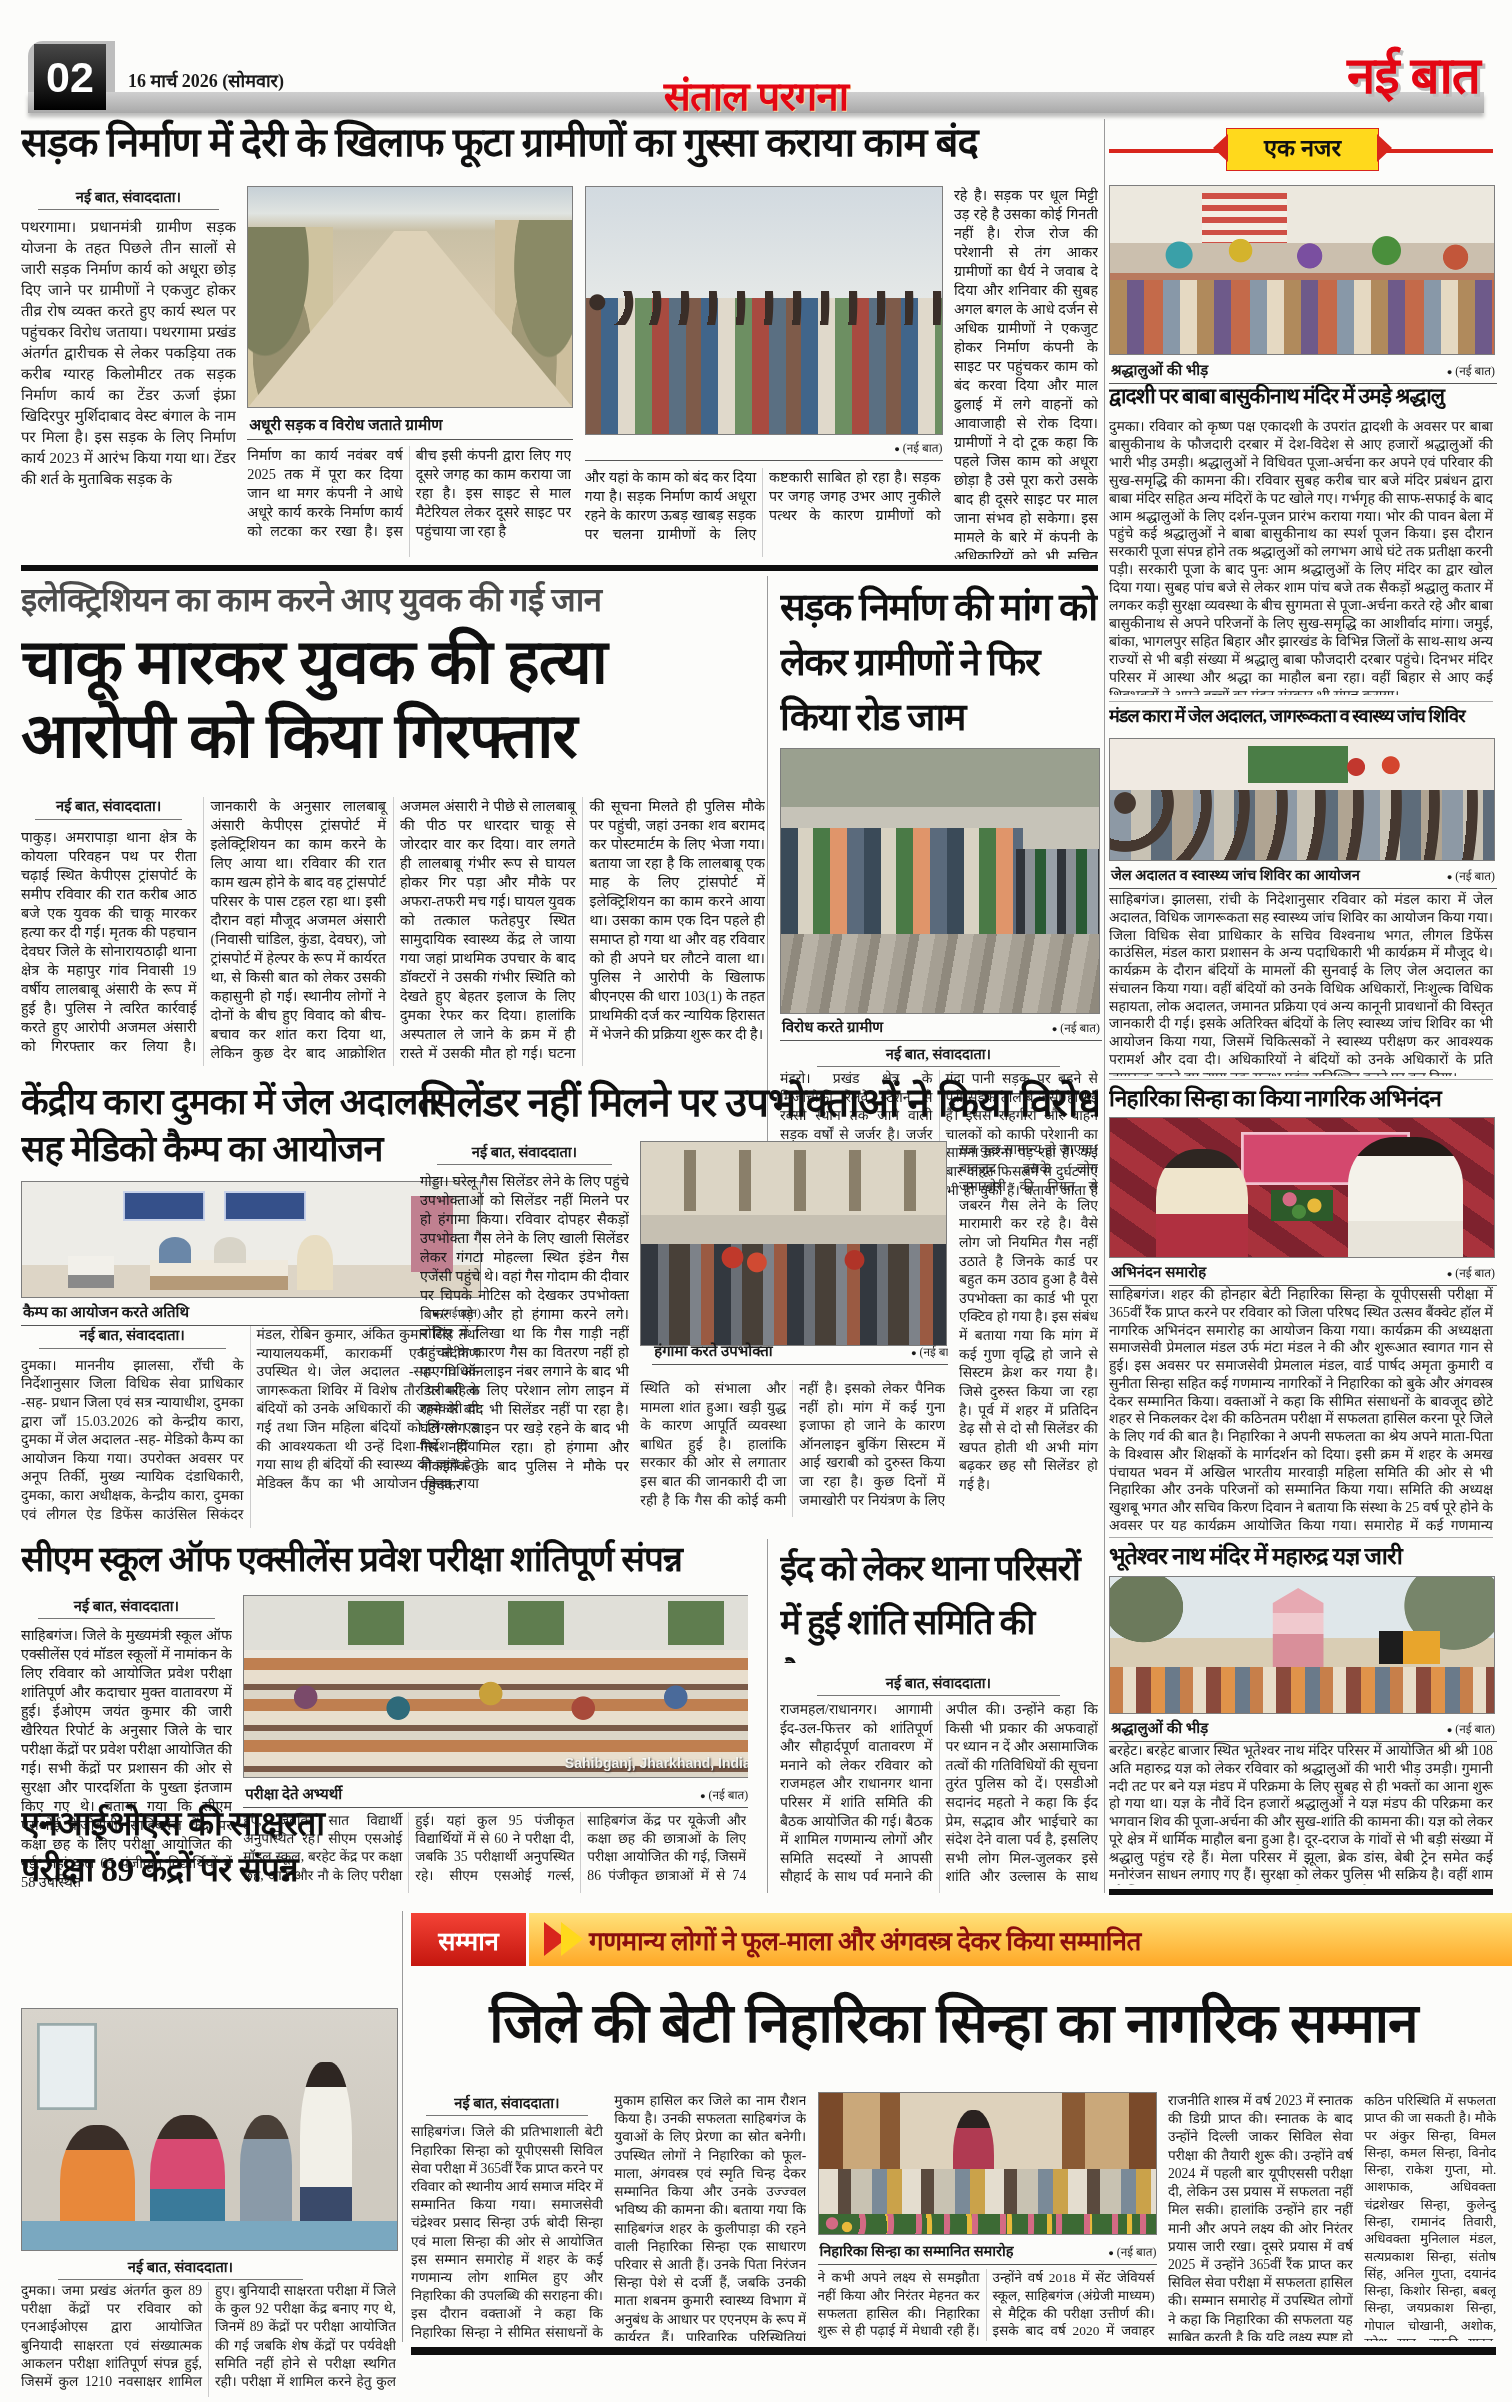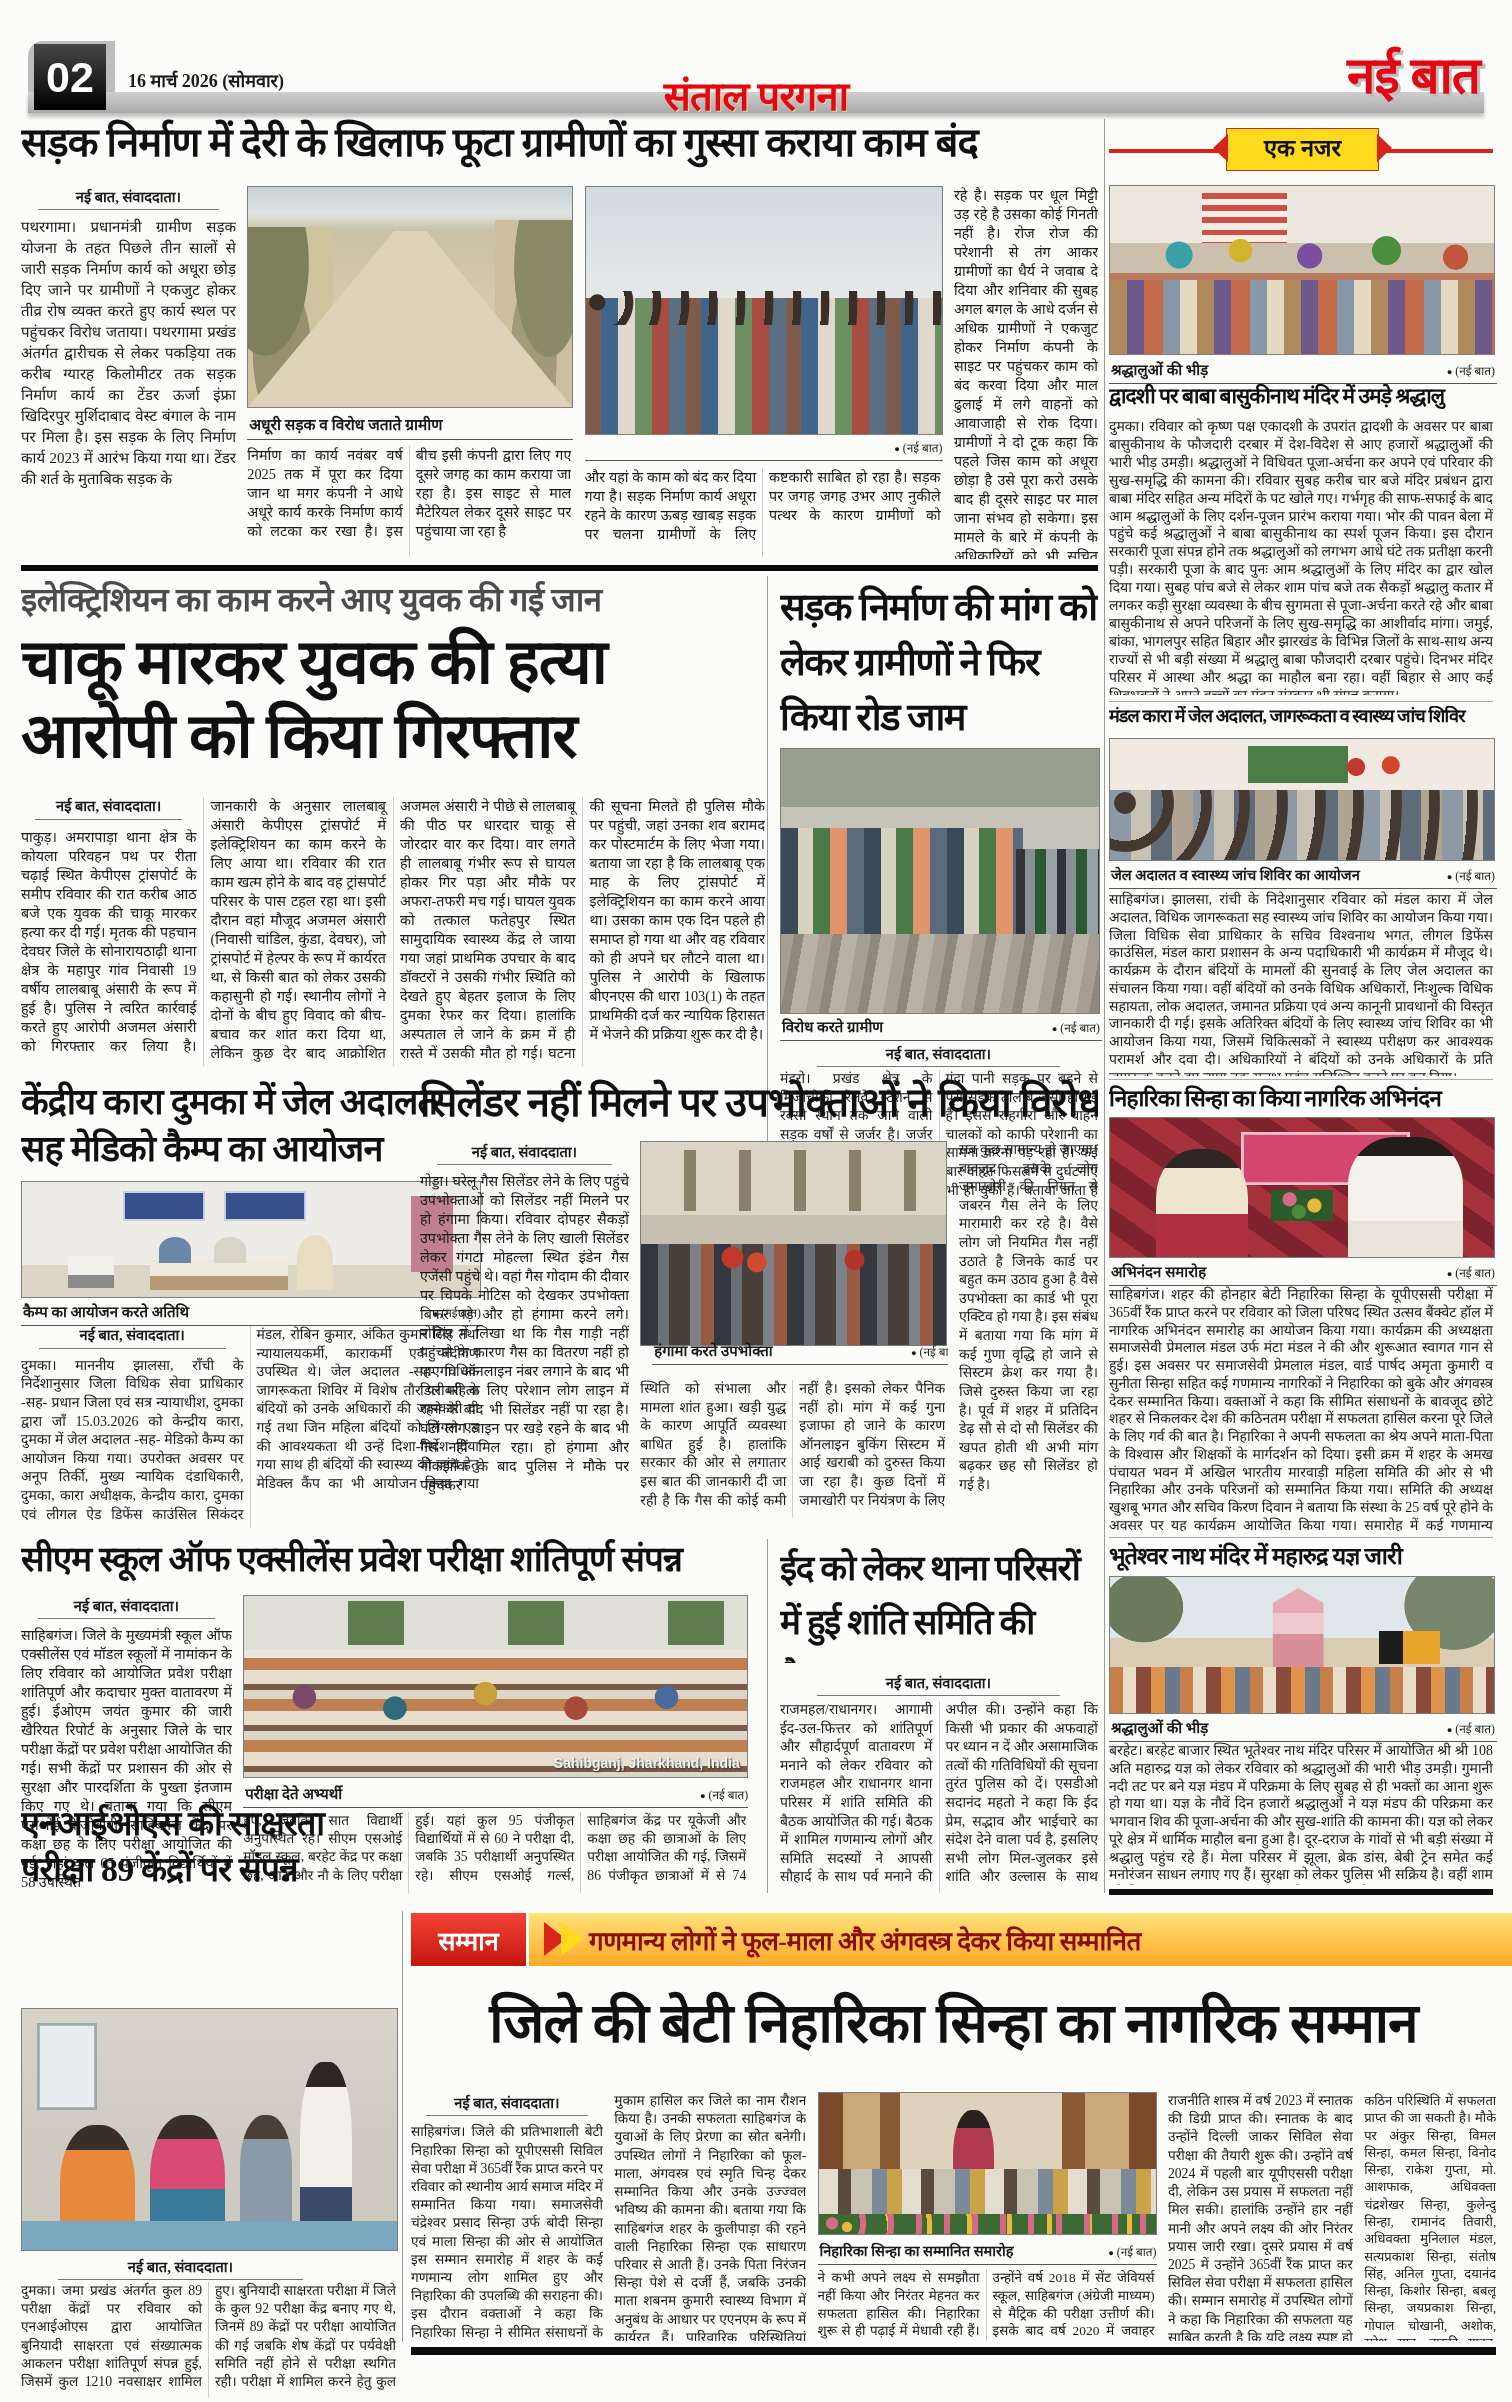--- a/index.html
+++ b/index.html
@@ -356,21 +356,21 @@
     <div class="bt-s clip" style="font-size:14px;">सब कुछ सामान्य हो जाएगा। बावजूद इसके लोग जमाखोरी की नियत से जबरन गैस लेने के लिए मारामारी कर रहे है। वैसे लोग जो नियमित गैस नहीं उठाते है जिनके कार्ड पर बहुत कम उठाव हुआ है वैसे उपभोक्ता का कार्ड भी पूरा एक्टिव हो गया है। इस संबंध में बताया गया कि मांग में कई गुणा वृद्धि हो जाने से सिस्टम क्रेश कर गया है। जिसे दुरुस्त किया जा रहा है। पूर्व में शहर में प्रतिदिन डेढ़ सौ से दो सौ सिलेंडर की खपत होती थी अभी मांग बढ़कर छह सौ सिलेंडर हो गई है।</div>
   </div>
 
   <div class="abs hl clip" style="left:21px;top:1539px;width:727px;height:51px;font-size:35px;white-space:nowrap;">सीएम स्कूल ऑफ एक्सीलेंस प्रवेश परीक्षा शांतिपूर्ण संपन्न</div>
   <div class="abs" style="left:21px;top:1595px;width:727px;height:298px;display:grid;grid-template-columns:211px 1fr;grid-gap:11.3px;">
     <div class="clip">
       <div class="byline">नई बात, संवाददाता।</div>
       <div class="bt-s">साहिबगंज। जिले के मुख्यमंत्री स्कूल ऑफ एक्सीलेंस एवं मॉडल स्कूलों में नामांकन के लिए रविवार को आयोजित प्रवेश परीक्षा शांतिपूर्ण और कदाचार मुक्त वातावरण में हुई। ईओएम जयंत कुमार की जारी खैरियत रिपोर्ट के अनुसार जिले के चार परीक्षा केंद्रों पर प्रवेश परीक्षा आयोजित की गई। सभी केंद्रों पर प्रशासन की ओर से सुरक्षा और पारदर्शिता के पुख्ता इंतजाम किए गए थे। बताया गया कि सीएम एसओई केजीबीवी, साहिबगंज केंद्र पर कक्षा छह के लिए परीक्षा आयोजित की गई, जहां कुल 65 पंजीकृत विद्यार्थियों में 58 उपस्थित</div>
     </div>
     <div class="clip" style="position:relative;">
-      <div class="ph ph-class" style="left:0;top:0;width:503px;height:181px;">
+      <div class="ph ph-class" style="left:0;top:0;width:503px;height:181px;padding-left:11px;">
         <div class="win"></div>
           <div class="rows"></div>
           <div class="kids"></div>
         <span class="wm">Sahibganj, Jharkhand, India</span>
       </div>
       <div class="cap" style="position:absolute;left:0;top:185px;width:503px;font-size:15px;">
         <span>परीक्षा देते अभ्यर्थी</span>
         <span class="credit"><span class="dot">●</span><span>(नई बात)</span></span>
       </div>
       <div class="bt-s cols3" style="position:absolute;left:0;top:217px;width:503px;height:81px;overflow:hidden;font-size:13.7px;">हुए, जबकि सात विद्यार्थी अनुपस्थित रहे। सीएम एसओई मॉडल स्कूल, बरहेट केंद्र पर कक्षा छह, आठ और नौ के लिए परीक्षा हुई। यहां कुल 95 पंजीकृत विद्यार्थियों में से 60 ने परीक्षा दी, जबकि 35 परीक्षार्थी अनुपस्थित रहे। सीएम एसओई गर्ल्स, साहिबगंज केंद्र पर यूकेजी और कक्षा छह की छात्राओं के लिए परीक्षा आयोजित की गई, जिसमें 86 पंजीकृत छात्राओं में से 74 उपस्थित रहीं और 12 अनुपस्थित रहीं। डीसीएम सकरीगली केंद्र पर सबसे अधिक परीक्षार्थियों की उपस्थिति रही। यहां कक्षा छह, आठ और नौ के लिए कुल 386 विद्यार्थी पंजीकृत थे, जिनमें से 335 ने परीक्षा दी, जबकि 51 अनुपस्थित रहे। चारों केंद्रों पर कुल 632 विद्यार्थियों ने पंजीकरण कराया था, जिनमें से 527 विद्यार्थियों ने परीक्षा दी। उपस्थिति लगभग 83 प्रतिशत दर्ज की गई। सभी परीक्षा केंद्रों पर दंडाधिकारी और पुलिस पदाधिकारी तैनात रहे।</div>

